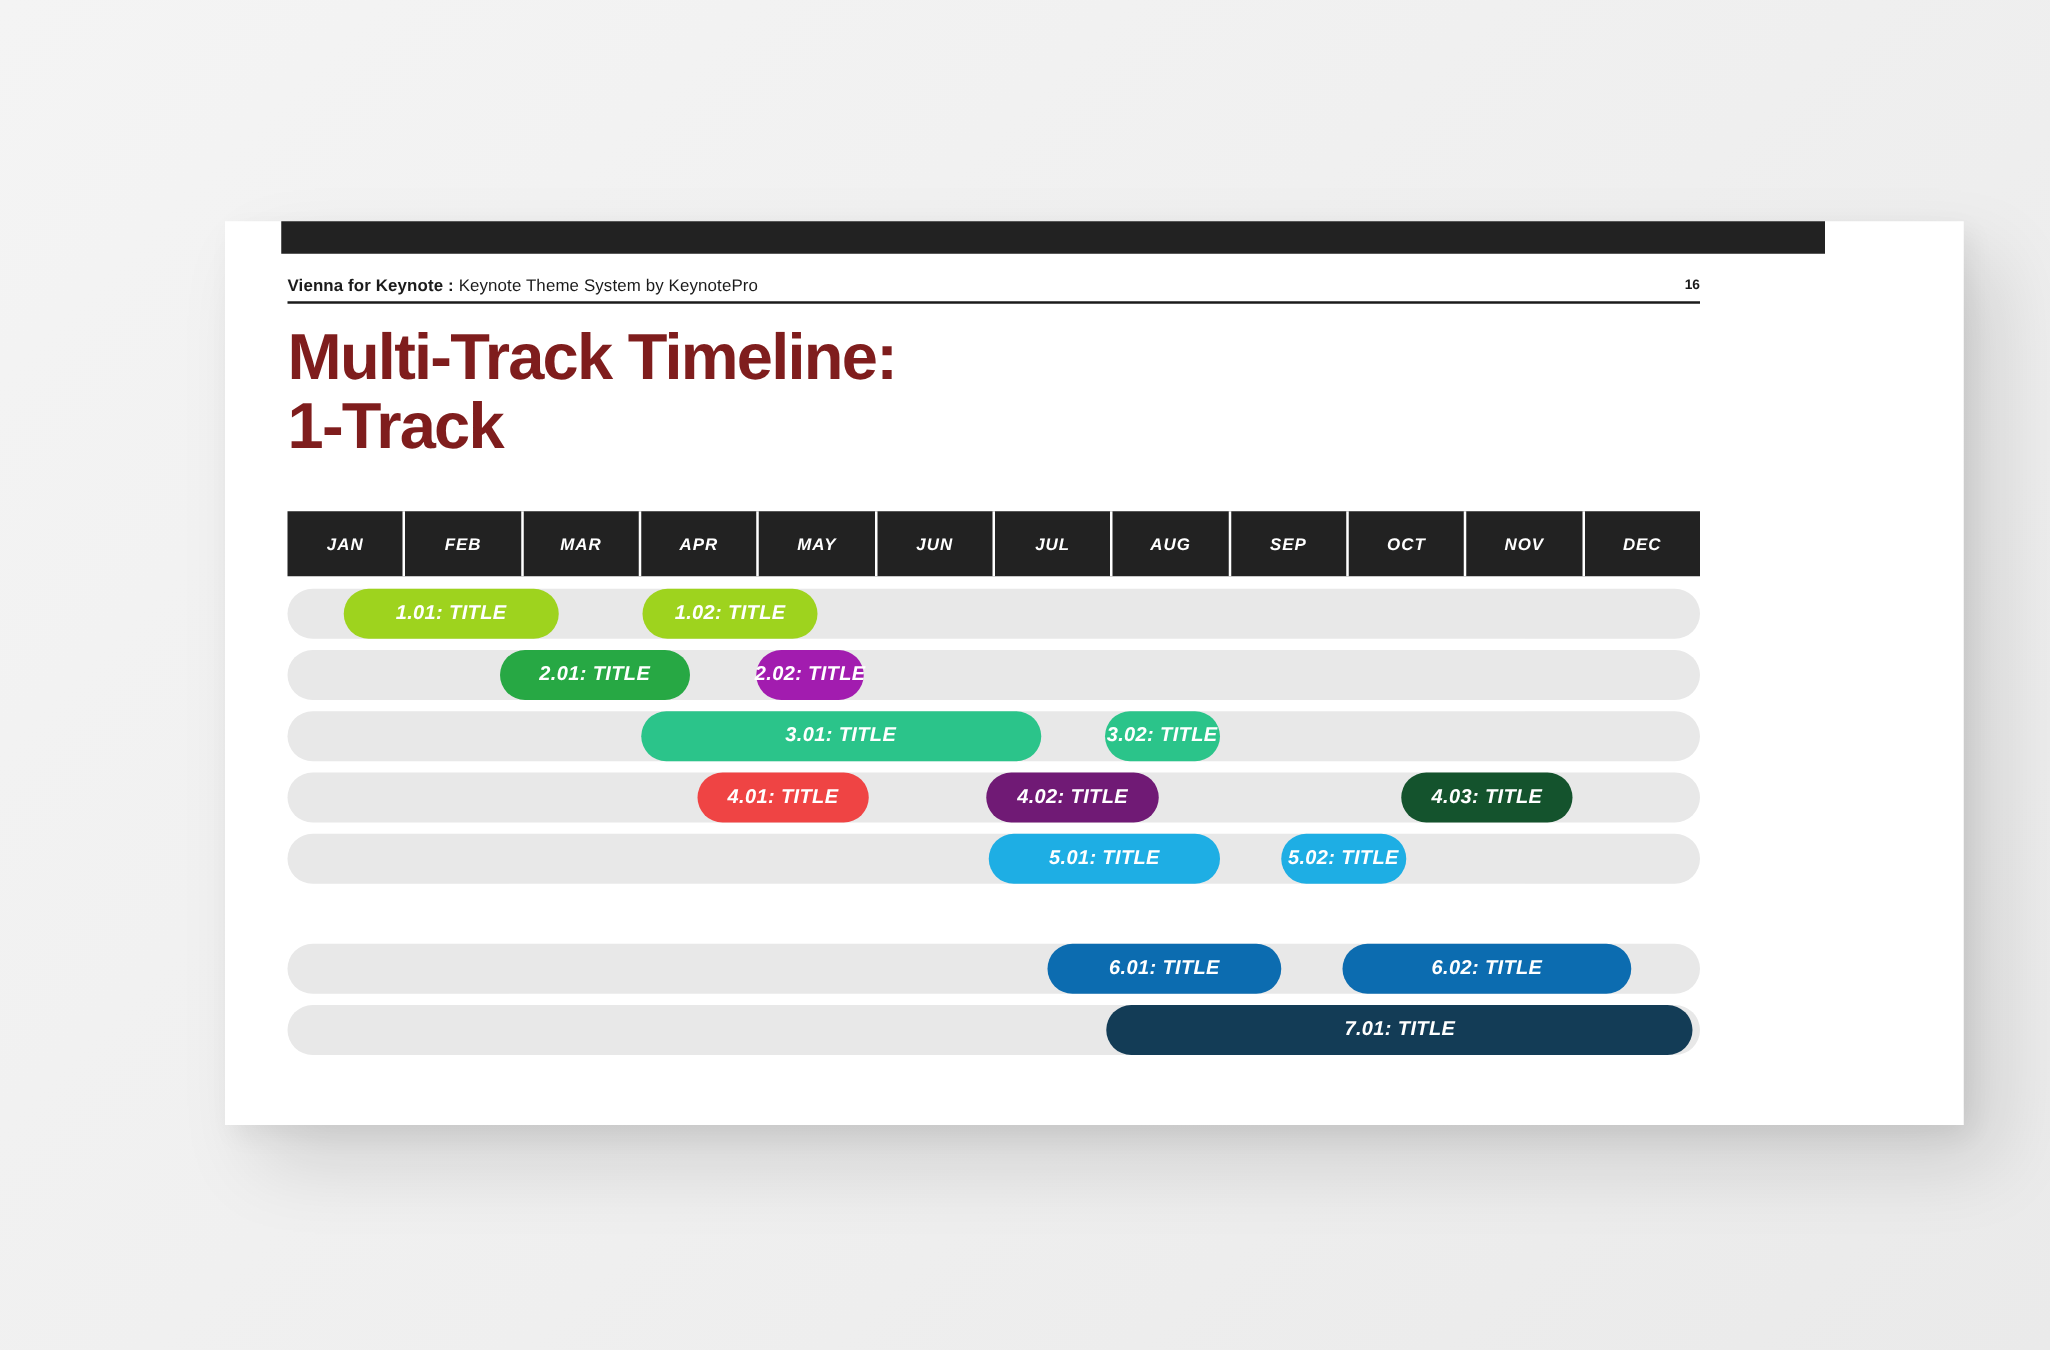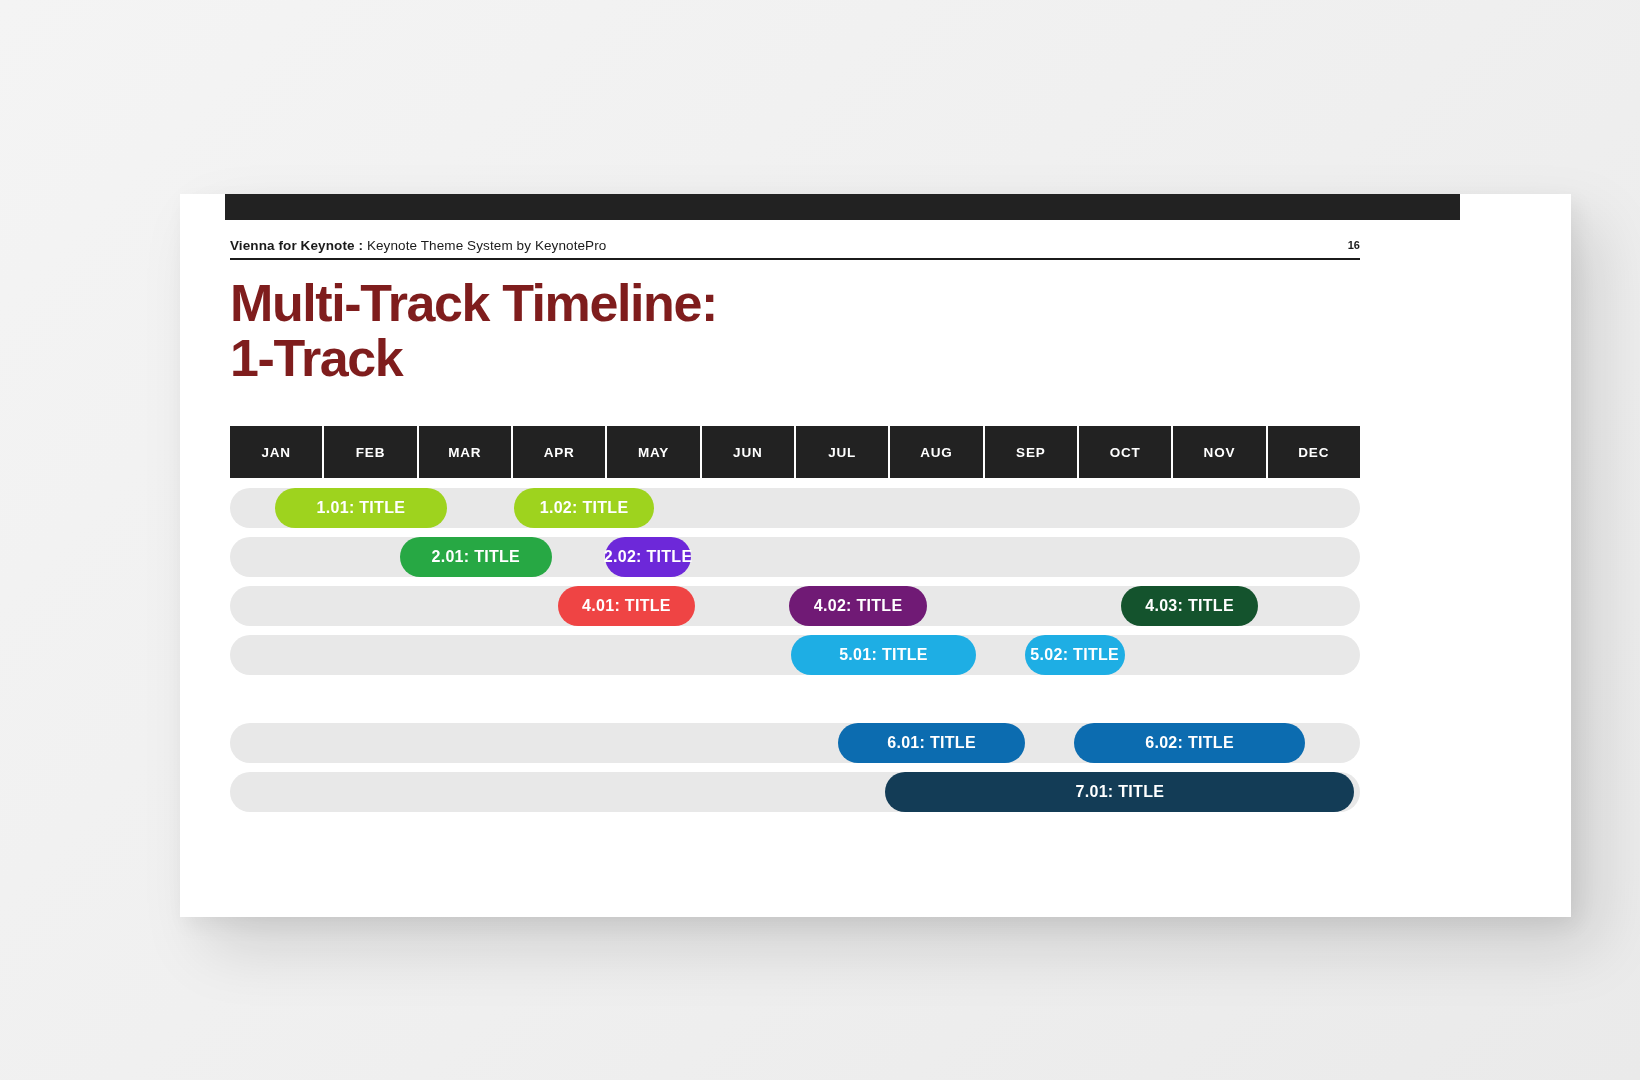--- a/index.html
+++ b/index.html
@@ -17,21 +17,21 @@
   .page-bg {
     position: absolute;
     inset: 0;
     background: linear-gradient(135deg, #f4f4f4 0%, #efefef 55%, #eaeaea 100%);
   }
 
   
   .slide {
     position: absolute;
     left: 180px;
-    top: 194px;
+    top: 177px;
     width: 1391px;
     height: 723px;
     background: #ffffff;
     box-shadow: 26px 30px 60px rgba(0,0,0,0.13), 6px 8px 20px rgba(0,0,0,0.06);
   }
 
   .topbar {
     position: absolute;
     left: 45px;
     top: 0px;
@@ -93,20 +93,21 @@
     letter-spacing: -1.4px;
   }
   .slide-title .l2 { display: block; }
 
   
   .timeline {
     position: absolute;
     left: 50px;
     top: 232px;
     width: 1130px;
+    font-style: italic;
   }
 
   .months {
     display: flex;
     width: 100%;
     height: 52px;
     background: #222222;
   }
   .month {
     flex: 1 1 0;
@@ -212,21 +213,25 @@
           <div class="gridline" style="left: 50%;"></div>
           <div class="gridline" style="left: 75%;"></div>
         </div>
 
     <div class="track-row" style="z-index: 1;">
           <div class="bar" style="left: 4%; width: 15.1667%; background: rgb(158, 211, 30);">1.01: TITLE</div>
           <div class="bar" style="left: 25.1667%; width: 12.3333%; background: rgb(158, 211, 30);">1.02: TITLE</div>
         </div>
         <div class="track-row" style="z-index: 1;">
           <div class="bar" style="left: 15%; width: 13.5%; background: rgb(39, 168, 68);">2.01: TITLE</div>
-          <div class="bar" style="left: 33.1667%; width: 7.66667%; background: #6d28d9;">2.02: TITLE</div>
+          <div class="bar" style="left: 33.1667%; width: 7.66667%; background: #a21caf;">2.02: TITLE</div>
+        </div>
+        <div class="track-row" style="z-index: 1;">
+          <div class="bar" style="left: 25%; width: 28.3333%; background: rgb(43, 196, 138);">3.01: TITLE</div>
+          <div class="bar" style="left: 57.8333%; width: 8.16667%; background: rgb(43, 196, 138);">3.02: TITLE</div>
         </div>
         <div class="track-row" style="z-index: 1;">
           <div class="bar" style="left: 29%; width: 12.1667%; background: #ef4444;">4.01: TITLE</div>
           <div class="bar" style="left: 49.5%; width: 12.1667%; background: #701a75;">4.02: TITLE</div>
           <div class="bar" style="left: 78.8333%; width: 12.1667%; background: #14532d;">4.03: TITLE</div>
         </div>
         <div class="track-row" style="z-index: 1;">
           <div class="bar" style="left: 49.6667%; width: 16.3333%; background: rgb(30, 174, 228);">5.01: TITLE</div>
           <div class="bar" style="left: 70.3333%; width: 8.83333%; background: rgb(30, 174, 228);">5.02: TITLE</div>
         </div>

